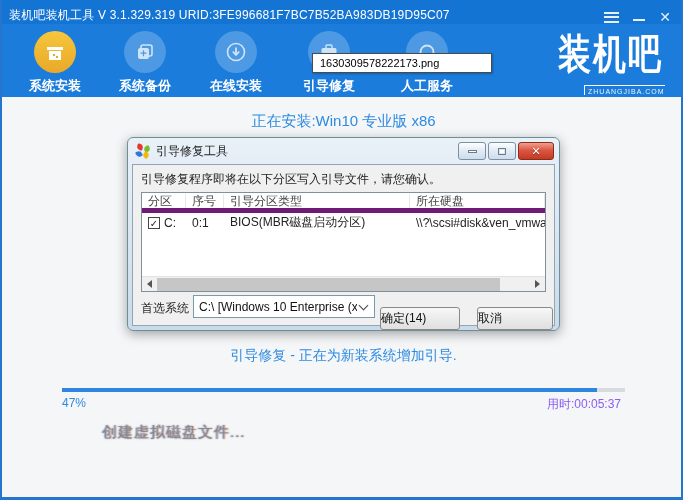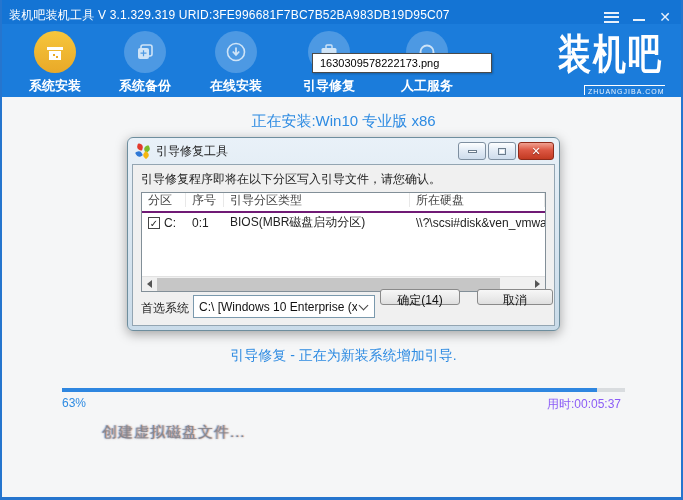--- a/index.html
+++ b/index.html
@@ -60,22 +60,22 @@
              background:linear-gradient(180deg,#FDFEFF,#E3ECF6 45%,#CDDCEC); display:flex; align-items:center; justify-content:center; cursor:pointer; }
   .dlg-btn .dash { width:9px; height:3px; background:#FFF; border:1px solid #6B7C8C; }
   .dlg-btn .sq { width:8px; height:7px; background:#FFF; border:1px solid #6B7C8C; box-shadow:inset 0 0 0 1px #DDE7F0; }
   .dlg-btn.close { width:36px; background:linear-gradient(180deg,#F0A090,#DC5743 45%,#C23A22);
                    border-color:#8E2A1A; color:#FFF; font-size:11px; font-weight:bold; text-shadow:0 1px 1px #7E2415; }
   .dlg-content { position:absolute; left:4px; right:4px; top:26px; bottom:4px;
                  background:#F0F0F0; border:1px solid #93A5B2; }
   .dlg-message { font-size:12px; color:#222; padding:6px 8px 8px 8px; }
   .listbox { position:absolute; left:8px; right:8px; top:27px; height:100px; background:#FFF;
              border:1px solid #828F98; overflow:hidden; }
-  .lb-header { display:flex; height:20px; font-size:12px; color:#444;
-               border-bottom:2px solid #701a75; }
+  .lb-header { display:flex; height:20px; align-items:center; font-size:12px; color:#444;
+               border-bottom:5px solid #701a75; }
   .lb-header span { border-right:1px solid #E8E8E8; padding-left:6px; height:14px; line-height:14px; }
   .col-part { width:44px; } .col-idx { width:38px; } .col-type { width:186px; } .col-disk { flex:1; }
   .lb-row { display:flex; height:19px; align-items:center; font-size:12px; color:#222; white-space:nowrap; }
   .lb-row > span { padding-left:6px; overflow:hidden; }
   .cellwrap { display:flex; align-items:center; gap:4px; }
   .checkbox { width:12px; height:12px; border:1px solid #444; background:#FFF; font-size:10px;
               line-height:11px; text-align:center; color:#222; cursor:pointer; }
   .hscroll { position:absolute; left:0; right:0; bottom:0; height:15px; background:#F0F0F0;
              border-top:1px solid #E2E2E2; display:flex; align-items:center; }
   .scroll-arrow { width:15px; height:15px; display:flex; align-items:center; justify-content:center; cursor:pointer; }
@@ -84,21 +84,21 @@
   .tri.right { border-left:5px solid #555; }
   .scroll-track { flex:1; position:relative; height:15px; }
   .scroll-thumb { position:absolute; left:0; top:1px; height:13px; width:92%; background:#C6C6C6; cursor:pointer; }
   .dlg-footer { position:absolute; left:0; right:0; bottom:0; height:36px; }
   .pref-label { position:absolute; left:8px; top:11px; font-size:12px; color:#222; }
   .combobox { position:absolute; left:60px; top:6px; width:182px; height:23px; background:#FFF;
               border:1px solid #7A99AD; display:flex; align-items:center; cursor:pointer; }
   .combo-value { flex:1; font-size:12px; color:#111; padding-left:5px; white-space:nowrap; overflow:hidden; }
   .chevron { width:7px; height:7px; border-right:1px solid #444; border-bottom:1px solid #444;
              transform:rotate(45deg); margin:-3px 7px 0 3px; flex:none; }
-  .w7-btn { position:absolute; top:0; height:16px; font-size:12px; color:#111; text-align:center;
+  .w7-btn { position:absolute; top:18px; height:23px; font-size:12px; color:#111; text-align:left;
             background:linear-gradient(180deg,#F7F7F7,#E9E9E9 60%,#DFDFDF); border:1px solid #8A8A8A;
             border-radius:3px; line-height:21px; cursor:pointer; }
   .btn-ok { left:247px; width:80px; }
   .btn-cancel { left:344px; width:76px; }
 
   
   .progress-track { position:absolute; left:60px; top:388px; width:563px; height:4px; background:#D9DCDF; }
   .progress-fill { height:4px; background:#2E86E0; }
   .pct-label { position:absolute; left:60px; top:396px; font-size:12px; color:#2E8BE2; }
   .elapsed-label { position:absolute; right:60px; top:396px; font-size:12px; color:#8b5cf6; }
@@ -264,18 +264,18 @@
         <div class="w7-btn btn-cancel">取消</div>
       </div>
     </div>
   </div>
 
   <div class="repair-status">引导修复 - 正在为新装系统增加引导.</div>
 
   <div class="progress-track">
     <div class="progress-fill" style="width: 95%;"></div>
   </div>
-  <div class="pct-label">63%</div>
+  <div class="pct-label">47%</div>
   <div class="elapsed-label">用时:00:05:37</div>
 
   <div class="ghost">创建虚拟磁盘文件...</div>
 
 </div>
 
 </body></html>

